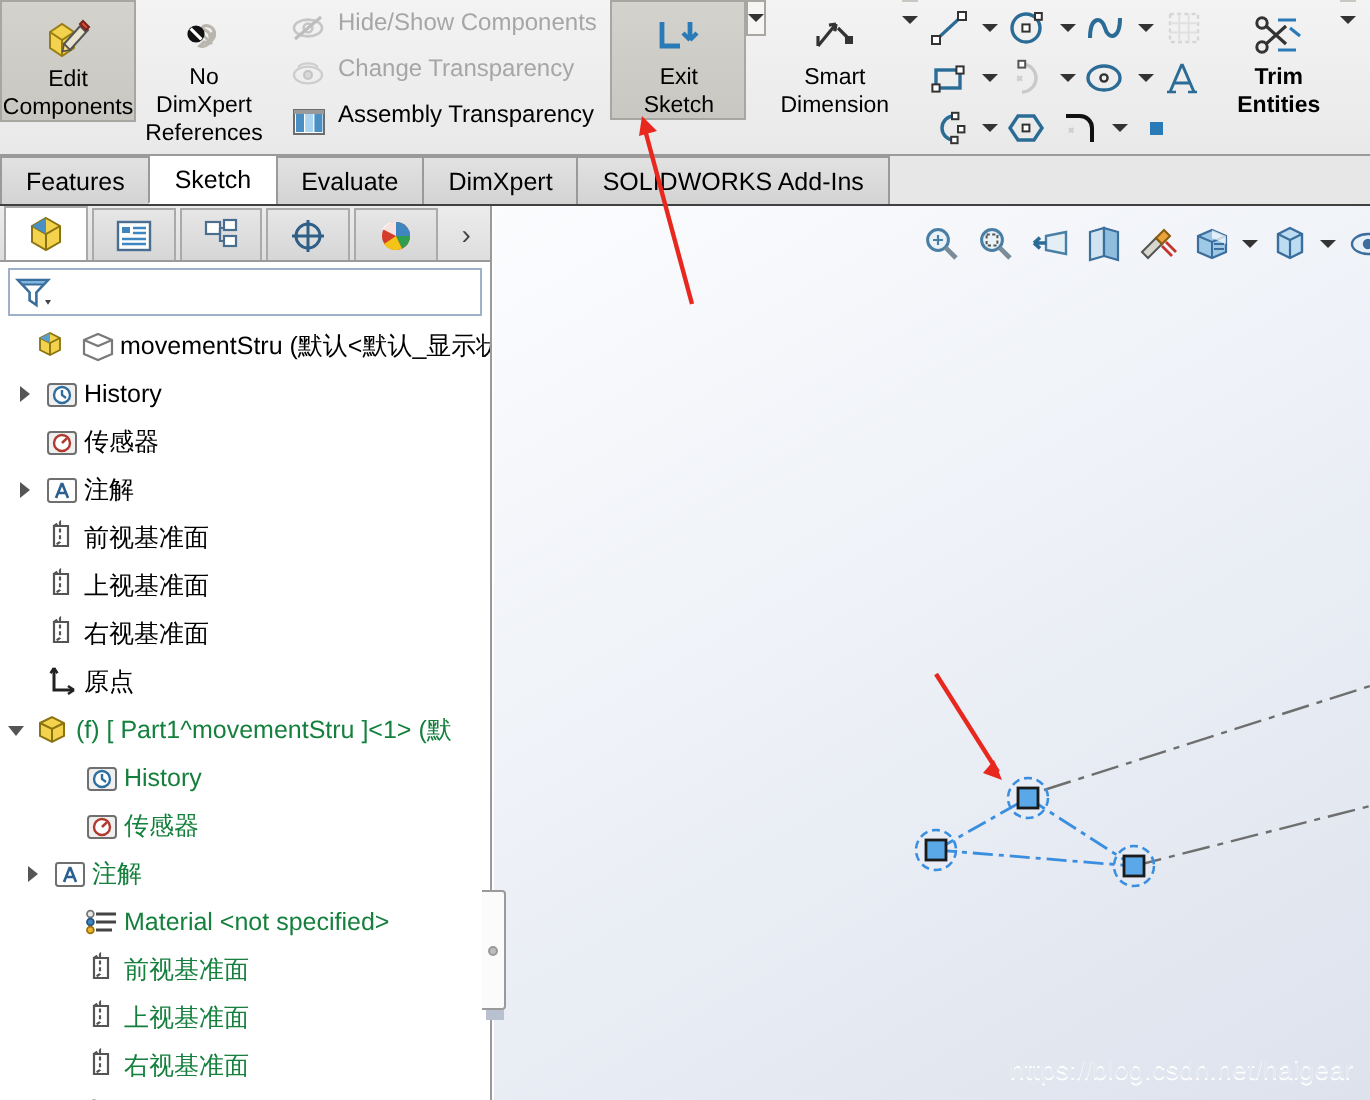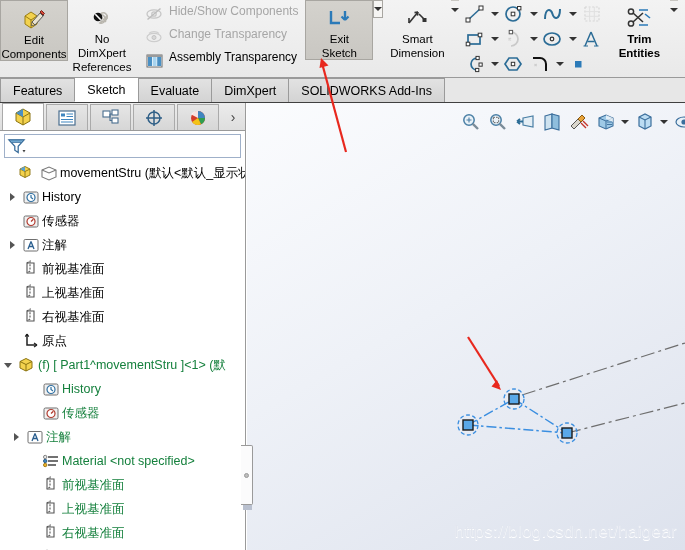--- a/index.html
+++ b/index.html
@@ -111,21 +111,21 @@
   
   .viewport{
     position:absolute;left:247px;top:103px;width:438px;height:447px;
     background:linear-gradient(150deg,#fbfcfe 0%,#eef1f7 45%,#dde2ed 100%);
     overflow:hidden;
   }
   .hud{position:absolute;left:210px;top:5px;display:flex;align-items:center;}
   .hudcell{width:27px;height:28px;display:flex;align-items:center;justify-content:center;}
   .hudcaret{width:12px;height:28px;display:flex;align-items:center;justify-content:center;}
   .watermark{
-    position:absolute;right:8px;bottom:8px;font-size:17px;color:#e2e6ef;
+    position:absolute;right:8px;bottom:8px;font-size:13px;color:#e2e6ef;
     letter-spacing:.3px;text-shadow:0 1px 0 #fff;margin-left:15px;
   }
   
   .splitter{
     position:absolute;left:241px;top:445px;width:12px;height:60px;
     background:#fbfbfc;border:1px solid #9a9a9a;border-left:none;
     box-sizing:border-box;border-radius:0 2px 2px 0;
     display:flex;align-items:center;justify-content:center;
   }
   .splitter .dot{width:5px;height:5px;border-radius:50%;background:#bdbdbd;border:1px solid #9a9a9a;box-sizing:border-box;}

